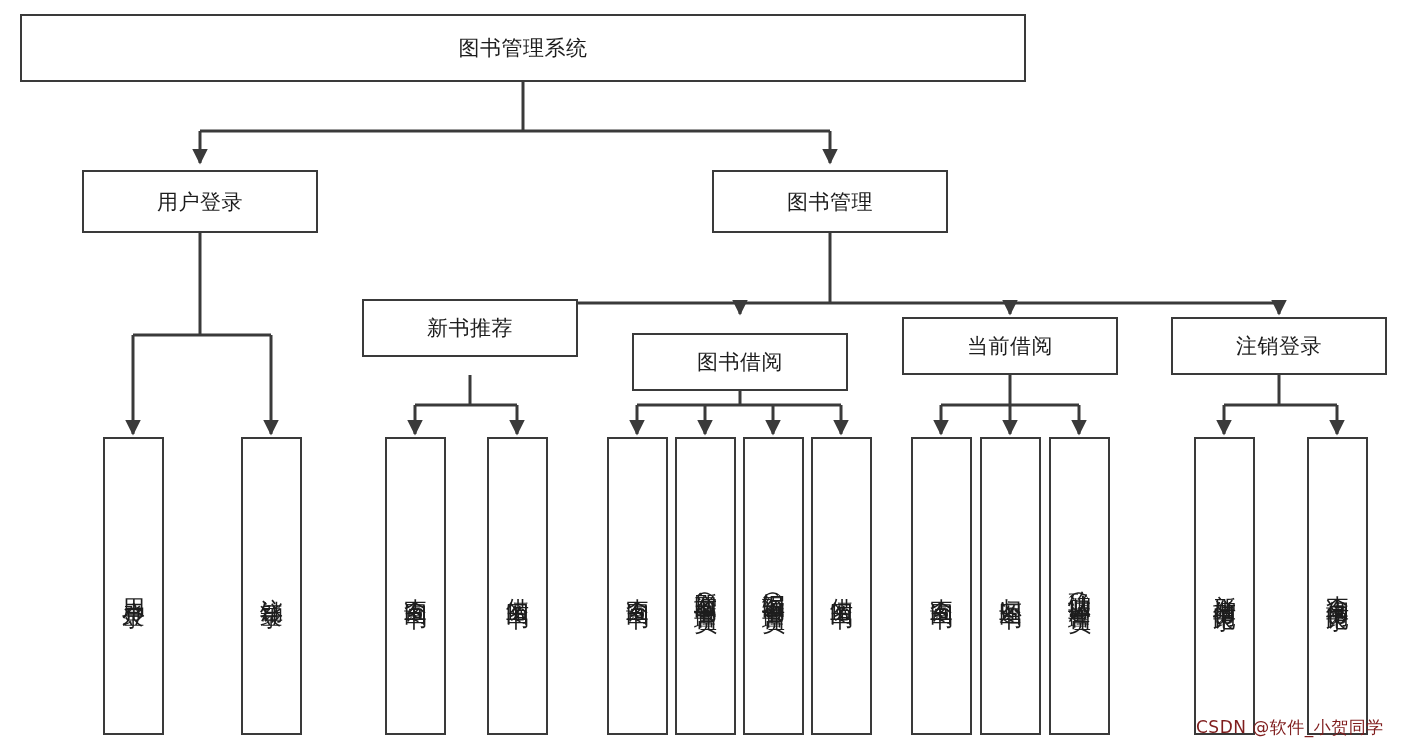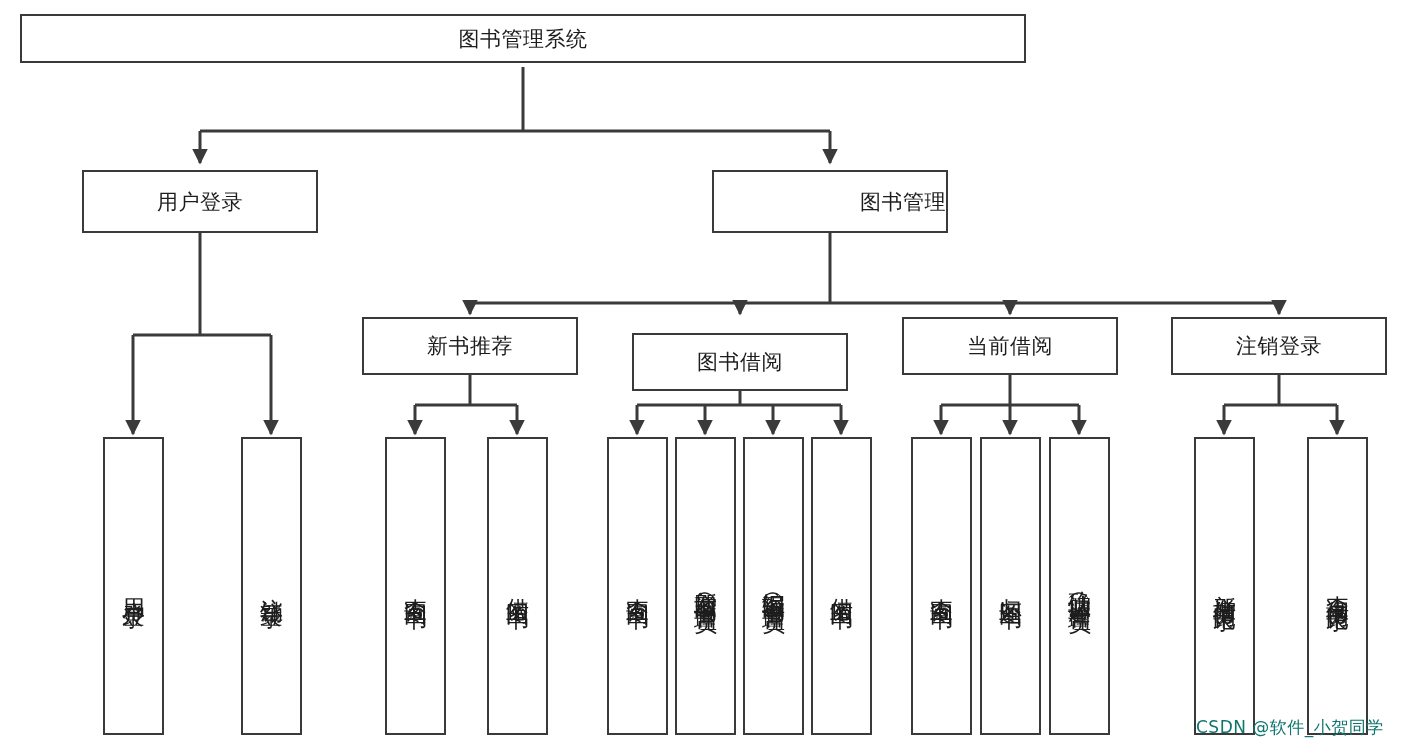--- a/index.html
+++ b/index.html
@@ -47,21 +47,21 @@
     position: absolute;
     left: 0;
     top: 0;
     width: 1405px;
     height: 747px;
     pointer-events: none;
   }
   .watermark {
     position: absolute;
     font-size: 17px;
-    color: #0f766e;
+    color: #7f1d1d;
     white-space: nowrap;
     letter-spacing: 0.5px;
   }
 </style>
 </head>
 <body>
 
 <div id="canvas">
 
   <svg class="edges" viewBox="0 0 1405 747" xmlns="http://www.w3.org/2000/svg">
@@ -107,32 +107,32 @@
       <path d="M 1010 405 L 1010 434" marker-end="url(#arrow)"></path>
       <path d="M 1079 405 L 1079 434" marker-end="url(#arrow)"></path>
 
       <path d="M 1279 375 L 1279 405"></path>
       <path d="M 1224 405 L 1337 405"></path>
       <path d="M 1224 405 L 1224 434" marker-end="url(#arrow)"></path>
       <path d="M 1337 405 L 1337 434" marker-end="url(#arrow)"></path>
     </g>
   </svg>
 
-  <div class="node horiz" style="left:20px; top:14px; width:1006px; height:49px;">
+  <div class="node horiz" style="left:20px; top:14px; width:1006px; height:68px;">
     <span>图书管理系统</span>
   </div>
 
   <div class="node horiz" style="left:82px; top:170px; width:236px; height:63px;">
     <span>用户登录</span>
   </div>
-  <div class="node horiz" style="left:712px; top:170px; width:236px; height:63px;justify-content:flex-end;">
+  <div class="node horiz" style="left:712px; top:170px; width:236px; height:63px;">
     <span>图书管理</span>
   </div>
 
-  <div class="node horiz" style="left:362px; top:317px; width:216px; height:58px;">
+  <div class="node horiz" style="left:362px; top:299px; width:216px; height:58px;">
     <span>新书推荐</span>
   </div>
   <div class="node horiz" style="left:632px; top:317px; width:216px; height:58px;margin-top:16px;">
     <span>图书借阅</span>
   </div>
   <div class="node horiz" style="left:902px; top:317px; width:216px; height:58px;">
     <span>当前借阅</span>
   </div>
   <div class="node horiz" style="left:1171px; top:317px; width:216px; height:58px;">
     <span>注销登录</span>

